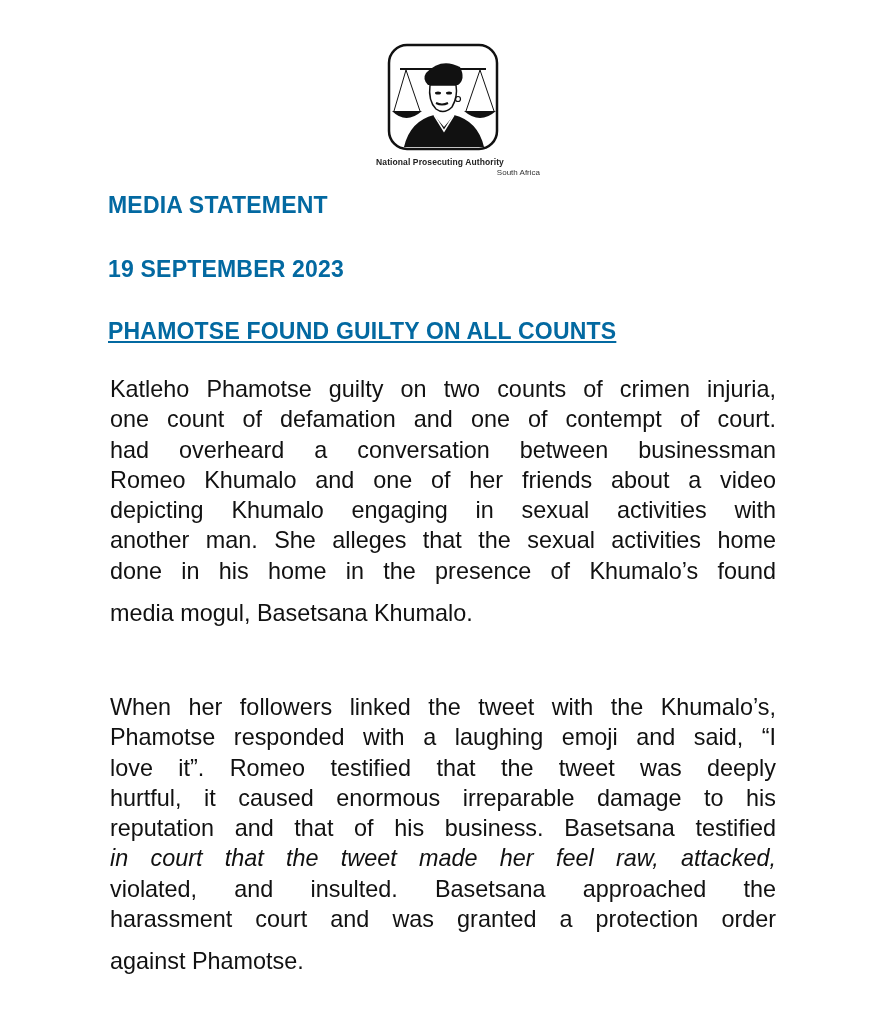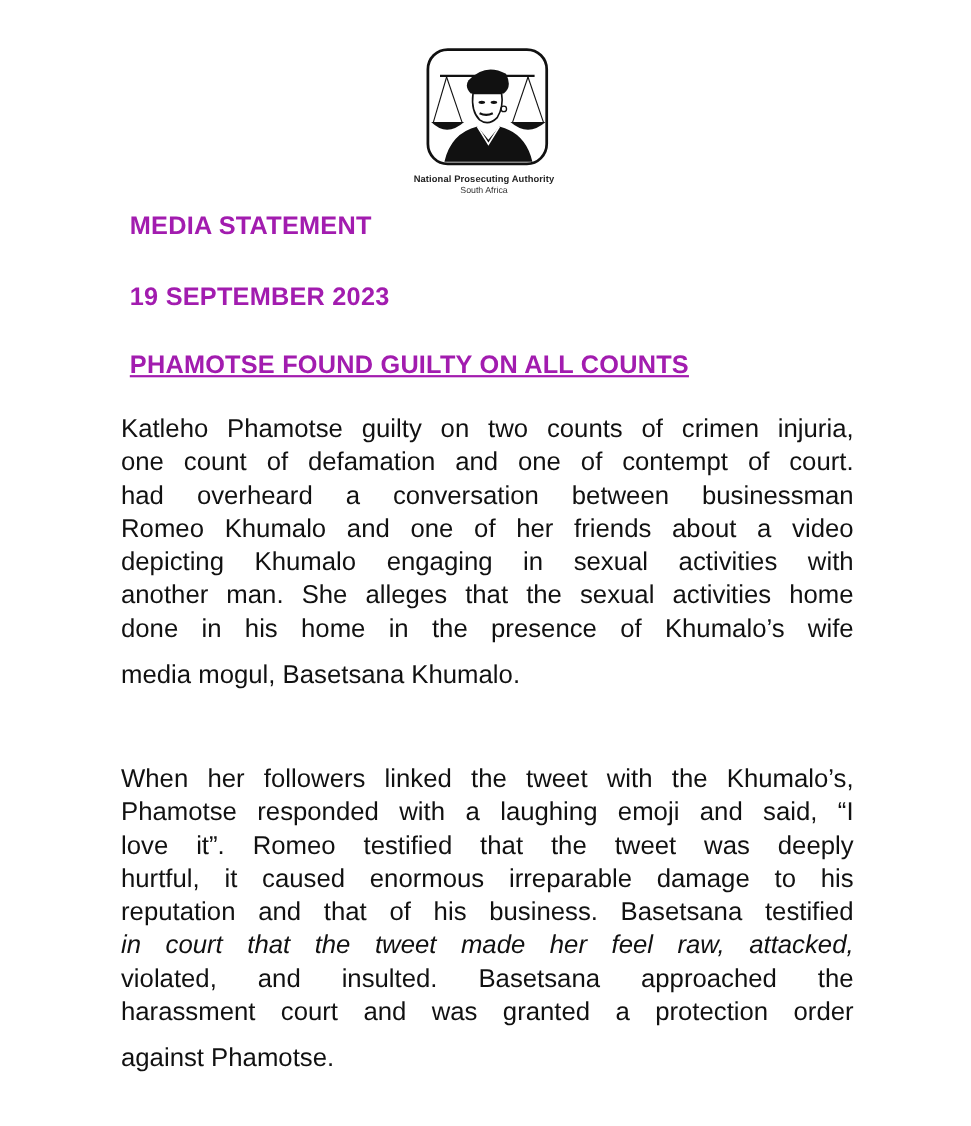--- a/index.html
+++ b/index.html
@@ -1,21 +1,21 @@
 <!DOCTYPE html>
 <html><head>
 <meta charset="utf-8">
 <style>
   html, body { margin: 0; padding: 0; background: #ffffff; }
   body { width: 883px; height: 1024px; position: relative; overflow: hidden; font-family: "Liberation Sans", sans-serif; color: #111111; }
   .logo { position: absolute; left: 386px; top: 43px; width: 114px; height: 108px; }
   .logo-caption { position: absolute; left: 340px; top: 157px; width: 200px; text-align: center; }
   .logo-caption .org { font-size: 8.5px; font-weight: bold; color: #222; letter-spacing: 0.1px; }
-  .logo-caption .country { font-size: 8px; color: #333; margin-top: 1px; }
-  .heading { position: absolute; left: 118px; font-size: 23px; font-weight: bold; color: #a21caf; letter-spacing: 0.2px; }
+  .logo-caption .country { font-size: 8px; color: #333; margin-top: 1px; text-align: right; }
+  .heading { position: absolute; left: 108px; font-size: 23px; font-weight: bold; color: #0369a1; letter-spacing: 0.2px; }
   #h1 { top: 192px; }
   #h2 { top: 256px; }
   #h3 { top: 318px; text-decoration: underline; }
   .para { position: absolute; left: 110px; width: 666px; font-size: 23.4px; line-height: 30.3px; }
   #p1 { top: 374px; }
   #p2 { top: 692px; }
   .line { display: block; text-align: justify; text-align-last: justify; white-space: nowrap; height: 30.3px; }
   .line.last { text-align-last: left; margin-top: 12px; }
 </style>
 </head>
@@ -56,21 +56,21 @@
 <div class="heading" id="h2">19 SEPTEMBER 2023</div>
 <div class="heading" id="h3">PHAMOTSE FOUND GUILTY ON ALL COUNTS</div>
 
 <div class="para" id="p1">
   <span class="line" style="white-space: normal; overflow: visible;">Katleho Phamotse guilty on two counts of crimen injuria,</span>
   <span class="line" style="white-space: normal; overflow: visible;">one count of defamation and one of contempt of court.</span>
   <span class="line" style="white-space: normal; overflow: visible;">had overheard a conversation between businessman</span>
   <span class="line" style="white-space: normal; overflow: visible;">Romeo Khumalo and one of her friends about a video</span>
   <span class="line" style="white-space: normal; overflow: visible;">depicting Khumalo engaging in sexual activities with</span>
   <span class="line" style="white-space: normal; overflow: visible;">another man. She alleges that the sexual activities home</span>
-  <span class="line" style="white-space: normal; overflow: visible;">done in his home in the presence of Khumalo’s wife</span>
+  <span class="line" style="white-space: normal; overflow: visible;">done in his home in the presence of Khumalo’s found</span>
   <span class="line last" style="white-space: normal; overflow: visible;">media mogul, Basetsana Khumalo.</span>
 </div>
 
 <div class="para" id="p2">
   <span class="line" style="white-space: normal; overflow: visible;">When her followers linked the tweet with the Khumalo’s,</span>
   <span class="line" style="white-space: normal; overflow: visible;">Phamotse responded with a laughing emoji and said, “I</span>
   <span class="line" style="white-space: normal; overflow: visible;">love it”. Romeo testified that the tweet was deeply</span>
   <span class="line" style="white-space: normal; overflow: visible;">hurtful, it caused enormous irreparable damage to his</span>
   <span class="line" style="white-space: normal; overflow: visible;">reputation and that of his business. Basetsana testified</span>
   <span class="line" style="white-space: normal; overflow: visible; font-style: italic;">in court that the tweet made her feel raw, attacked,</span>

